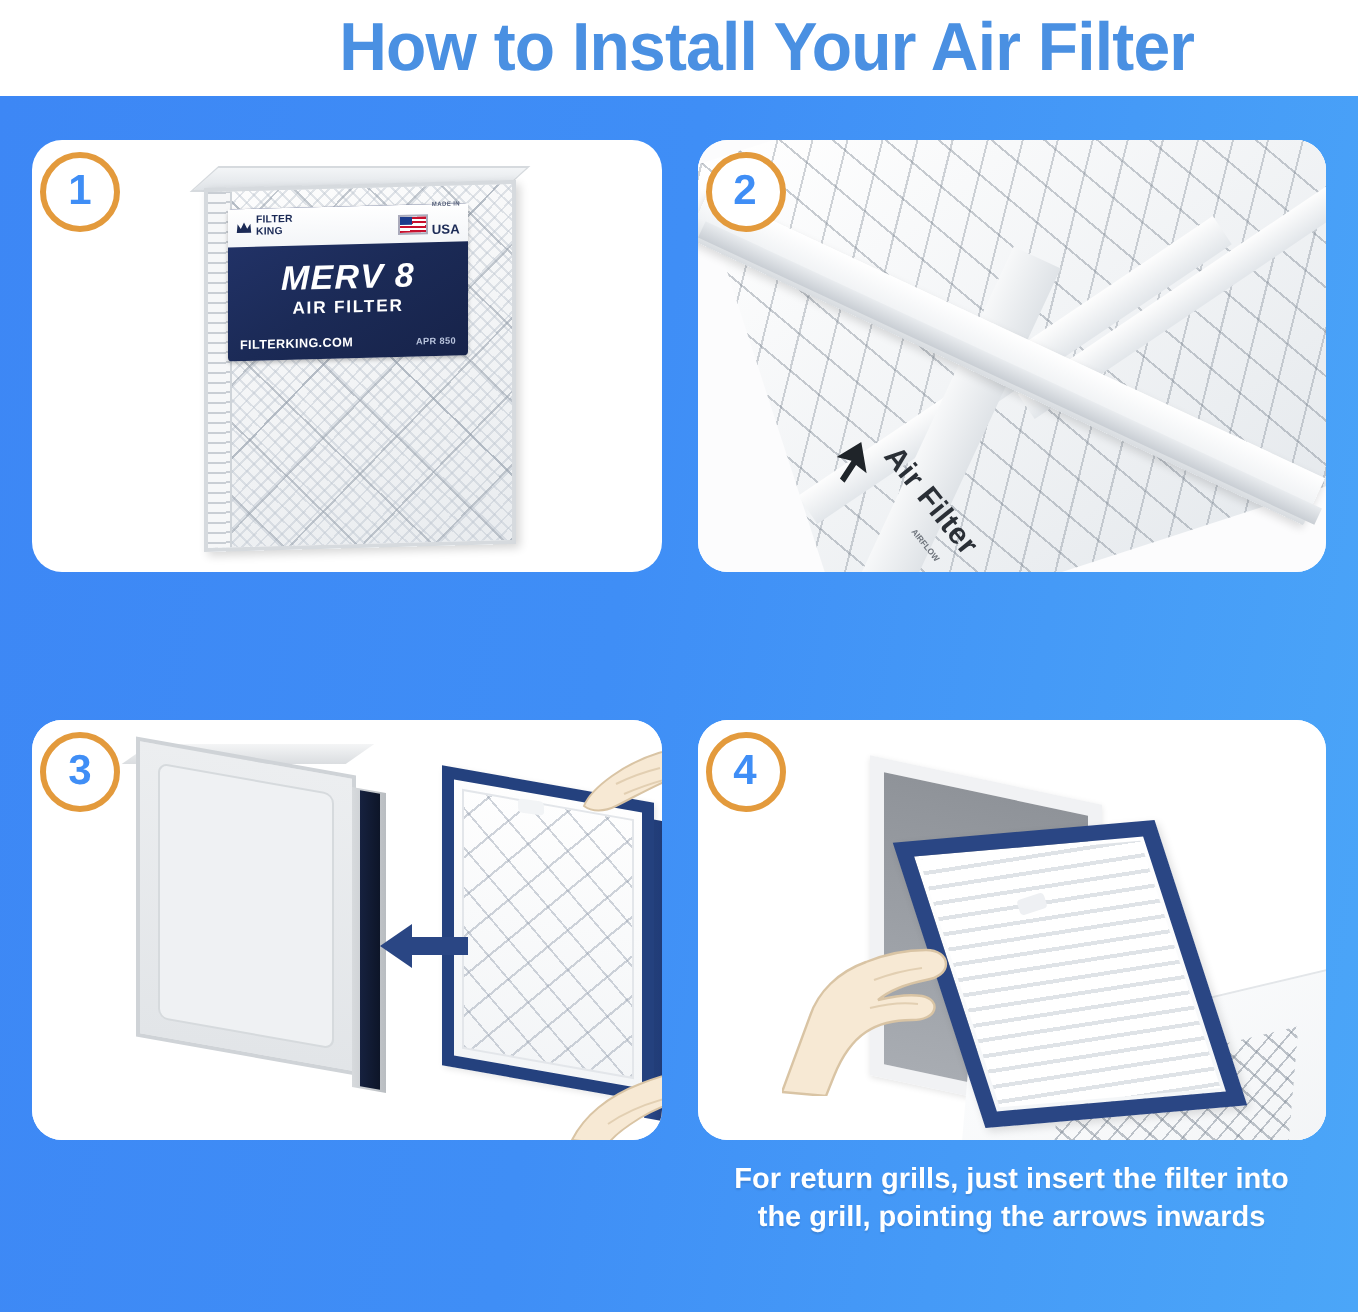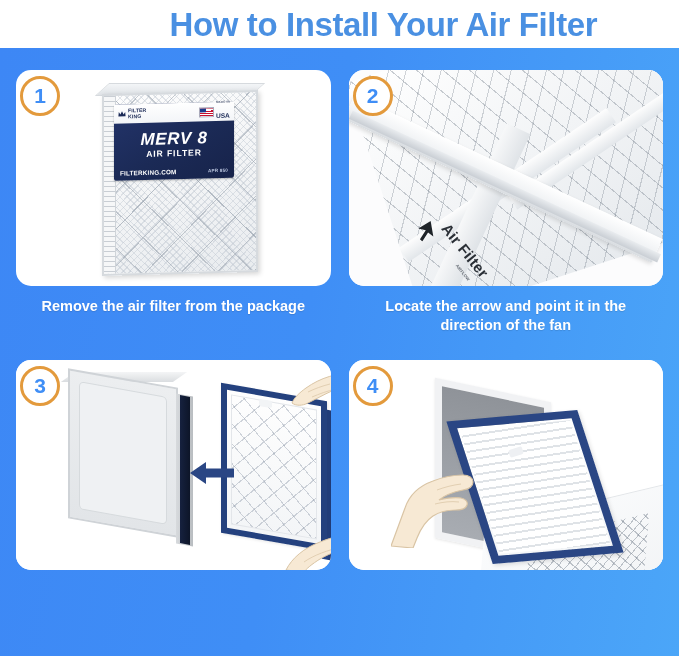--- a/index.html
+++ b/index.html
@@ -435,42 +435,40 @@
                 <div class="airfilter">AIR FILTER</div>
                 <div class="p1-foot">
                   <span class="p1-dotcom">FILTERKING.COM</span>
                   <span class="p1-apr">APR 850</span>
                 </div>
               </div>
             </div>
           </div>
           <div class="badge">1</div>
         </div>
-        <div class="caption">Remove the air filter from the package</div>
       </div>
 
       <div class="step step-2">
         <div class="card">
           <div class="scene">
             <div class="p2-bg"></div>
             <div class="p2-media"></div>
             <div class="p2-diag"></div>
             <div class="p2-diag2"></div>
             <div class="p2-frame-side"></div>
             <div class="p2-frame-h"></div>
             <div class="p2-edge"></div>
             <svg class="p2-arrow arrow-svg" width="22" height="22" viewBox="0 0 22 22">
               <path d="M11 0 L20 13 L13.5 11.5 L12 22 L9 21 L10.5 10.5 L3 12 Z" fill="#1f2429"></path>
             </svg>
             <div class="p2-airfilter">Air Filter</div>
             <div class="p2-sub">AIRFLOW</div>
           </div>
           <div class="badge">2</div>
         </div>
-        <div class="caption">Locate the arrow and point it in the direction of the fan</div>
       </div>
 
       <div class="step step-3">
         <div class="card">
           <div class="scene">
             <div class="p3-bg"></div>
             <div class="p3-unit-top"></div>
             <div class="p3-unit-face">
               <div class="p3-unit-inner"></div>
             </div>
@@ -516,17 +514,18 @@
             </div>
             <div class="p4-tab"></div>
             <svg class="p4-hand" viewBox="0 0 110 86">
               <path d="M0 84 L14 46 C18 34 28 24 42 19 C52 15 62 13 72 13 C78 13 82 16 82 20 C82 24 78 27 72 28 C62 30 54 33 48 38 C56 36 64 35 70 36 C75 37 77 40 76 43 C75 46 71 48 65 48 C56 48 48 50 42 54 C36 58 30 66 26 76 L22 86 Z" fill="#f7e9d4" stroke="#d9c4a4" stroke-width="1.2"></path>
               <path d="M46 28 C54 25 62 23 70 22" fill="none" stroke="#e2cfb2" stroke-width="1"></path>
               <path d="M44 42 C52 40 60 39 68 40" fill="none" stroke="#e2cfb2" stroke-width="1"></path>
             </svg>
           </div>
           <div class="badge">4</div>
         </div>
+        <div class="caption">For return grills, just insert the filter into the grill, pointing the arrows inwards</div>
       </div>
 
     </div>
   </div>
 </div>
 
 </body></html>

